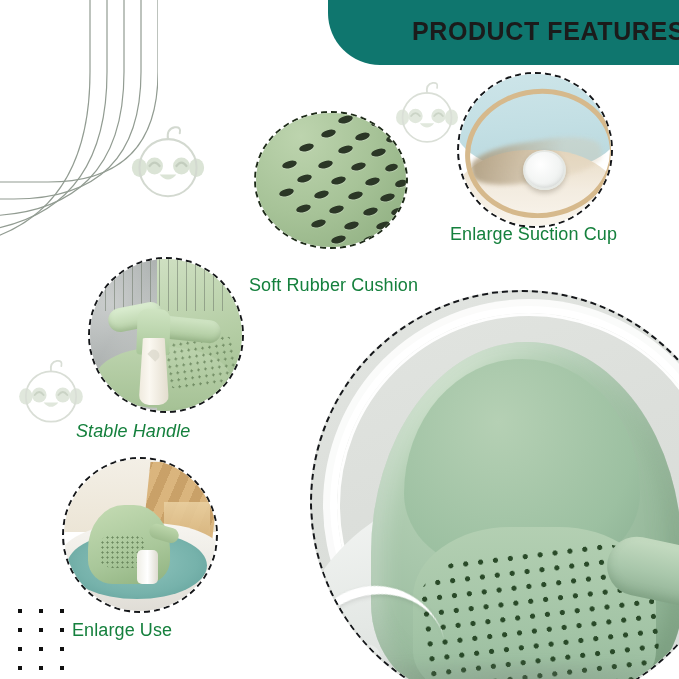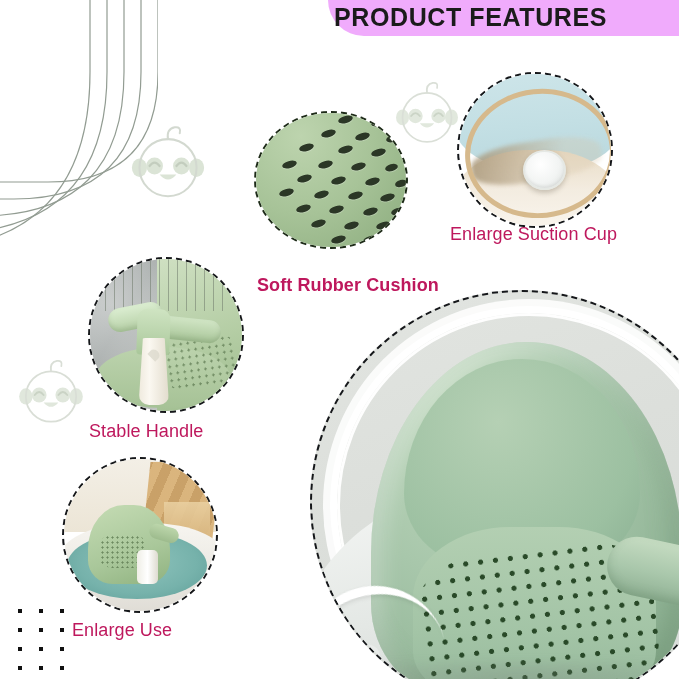--- a/index.html
+++ b/index.html
@@ -7,24 +7,24 @@
     width:679px;height:679px;
     background:#ffffff;
     font-family:"Liberation Sans", sans-serif;
     overflow:hidden;
     position:relative;
   }
   .stage{position:absolute;left:0;top:0;width:679px;height:679px;overflow:hidden;background:#fff;}
 
   
   .banner{
-    position:absolute;top:0;left:328px;width:351px;height:36px;
-    background:#f0abfc;
+    position:absolute;top:0;left:328px;width:351px;height:65px;
+    background:#0f766e;
     border-bottom-left-radius:52px;
-    display:flex;align-items:center;justify-content:flex-start;
+    display:flex;align-items:center;justify-content:flex-end;
   }
   .banner-title{
     font-size:25px;font-weight:bold;letter-spacing:0.6px;
     color:#1b1b1b;white-space:nowrap;
     transform:translateY(-1px) translateX(6px);
   }
 
   
   .corner-arcs{position:absolute;left:-92px;top:-108px;width:250px;height:360px;}
 
@@ -34,27 +34,27 @@
   
   .dot-grid{position:absolute;left:18px;top:609px;width:46px;height:64px;}
   .dot-grid i{
     position:absolute;width:4px;height:4px;background:#111;display:block;
   }
 
   
   .label{
     position:absolute;
     font-size:18px;
-    color:#be185d;
+    color:#15803d;
     white-space:nowrap;
     letter-spacing:0.1px;
   }
   .lbl-suction{left:450px;top:224px;}
-  .lbl-cushion{left:257px;top:275px;font-weight:bold;}
-  .lbl-handle{left:89px;top:421px;}
+  .lbl-cushion{left:249px;top:275px;}
+  .lbl-handle{left:76px;top:421px;font-style:italic;}
   .lbl-bathroom{left:72px;top:620px;}
 
   
   .inset{
     position:absolute;border-radius:50%;overflow:hidden;
     border:2px dashed #15171a;
     background:#fff;
   }
   .inset .ph{position:absolute;left:0;top:0;right:0;bottom:0;}
 

